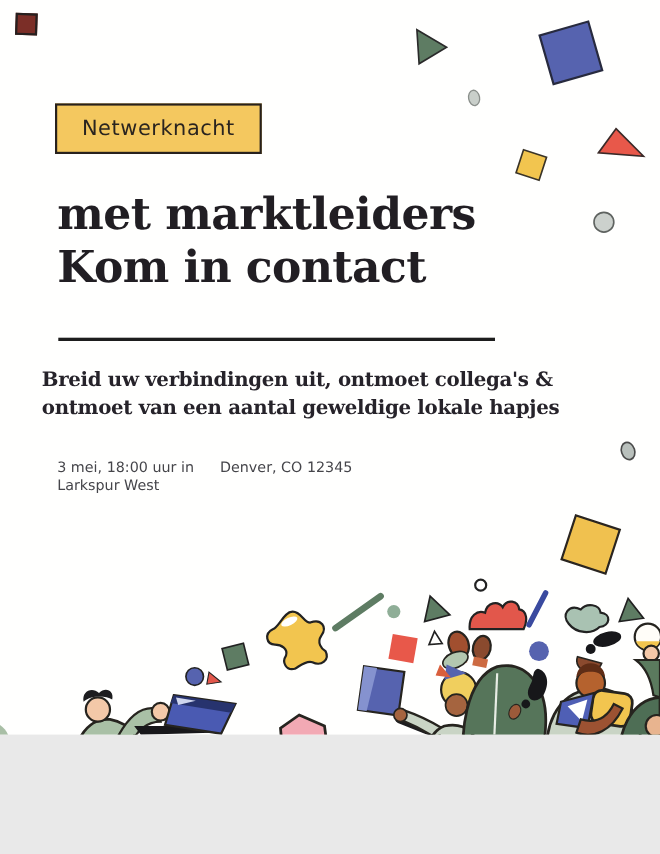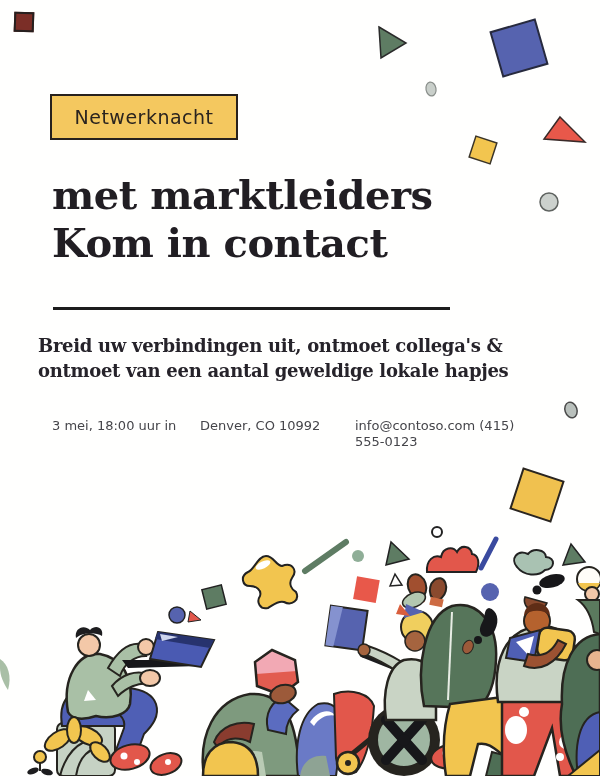--- a/index.html
+++ b/index.html
@@ -1,17 +1,17 @@
 <!DOCTYPE html>
 <html><head>
 <meta charset="utf-8">
 <style>
   html,body{margin:0;padding:0;background:#e9e9e9;}
   .page{
-    position:relative;width:600px;height:776px;background:#fffffe;overflow:hidden;
+    position:relative;width:600px;height:668px;background:#fffffe;overflow:hidden;
     font-family:"DejaVu Sans",sans-serif;margin:0 auto;
   }
   .corner-square{
     position:absolute;left:14px;top:12px;width:16px;height:16px;
     background:#7b2e27;border:2px solid #26201f;transform:rotate(2deg);
   }
   .art{position:absolute;left:0;top:0;}
   .badge{
     position:absolute;left:50px;top:94px;width:188px;height:46px;box-sizing:border-box;
     background:#f4c85f;border:2px solid #27211d;
@@ -226,24 +226,21 @@
 
   <div class="rule"></div>
 
   <div class="subtitle">
     <div>Breid uw verbindingen uit, ontmoet collega's &amp;</div>
     <div>ontmoet van een aantal geweldige lokale hapjes</div>
   </div>
 
   <div class="detail c1">
     <div>3 mei, 18:00 uur in</div>
+    <div>Larkspur West</div>
   </div>
 
   <div class="detail c2">
-    <div>Denver, CO 10992</div>
-  </div>
-
-  <div class="detail c3">
-    <div>info@contoso.com (415)</div>
-    <div>555-0123</div>
-  </div>
+    <div>Denver, CO 12345</div>
+  </div>
+
 
 </div>
 
 </body></html>

